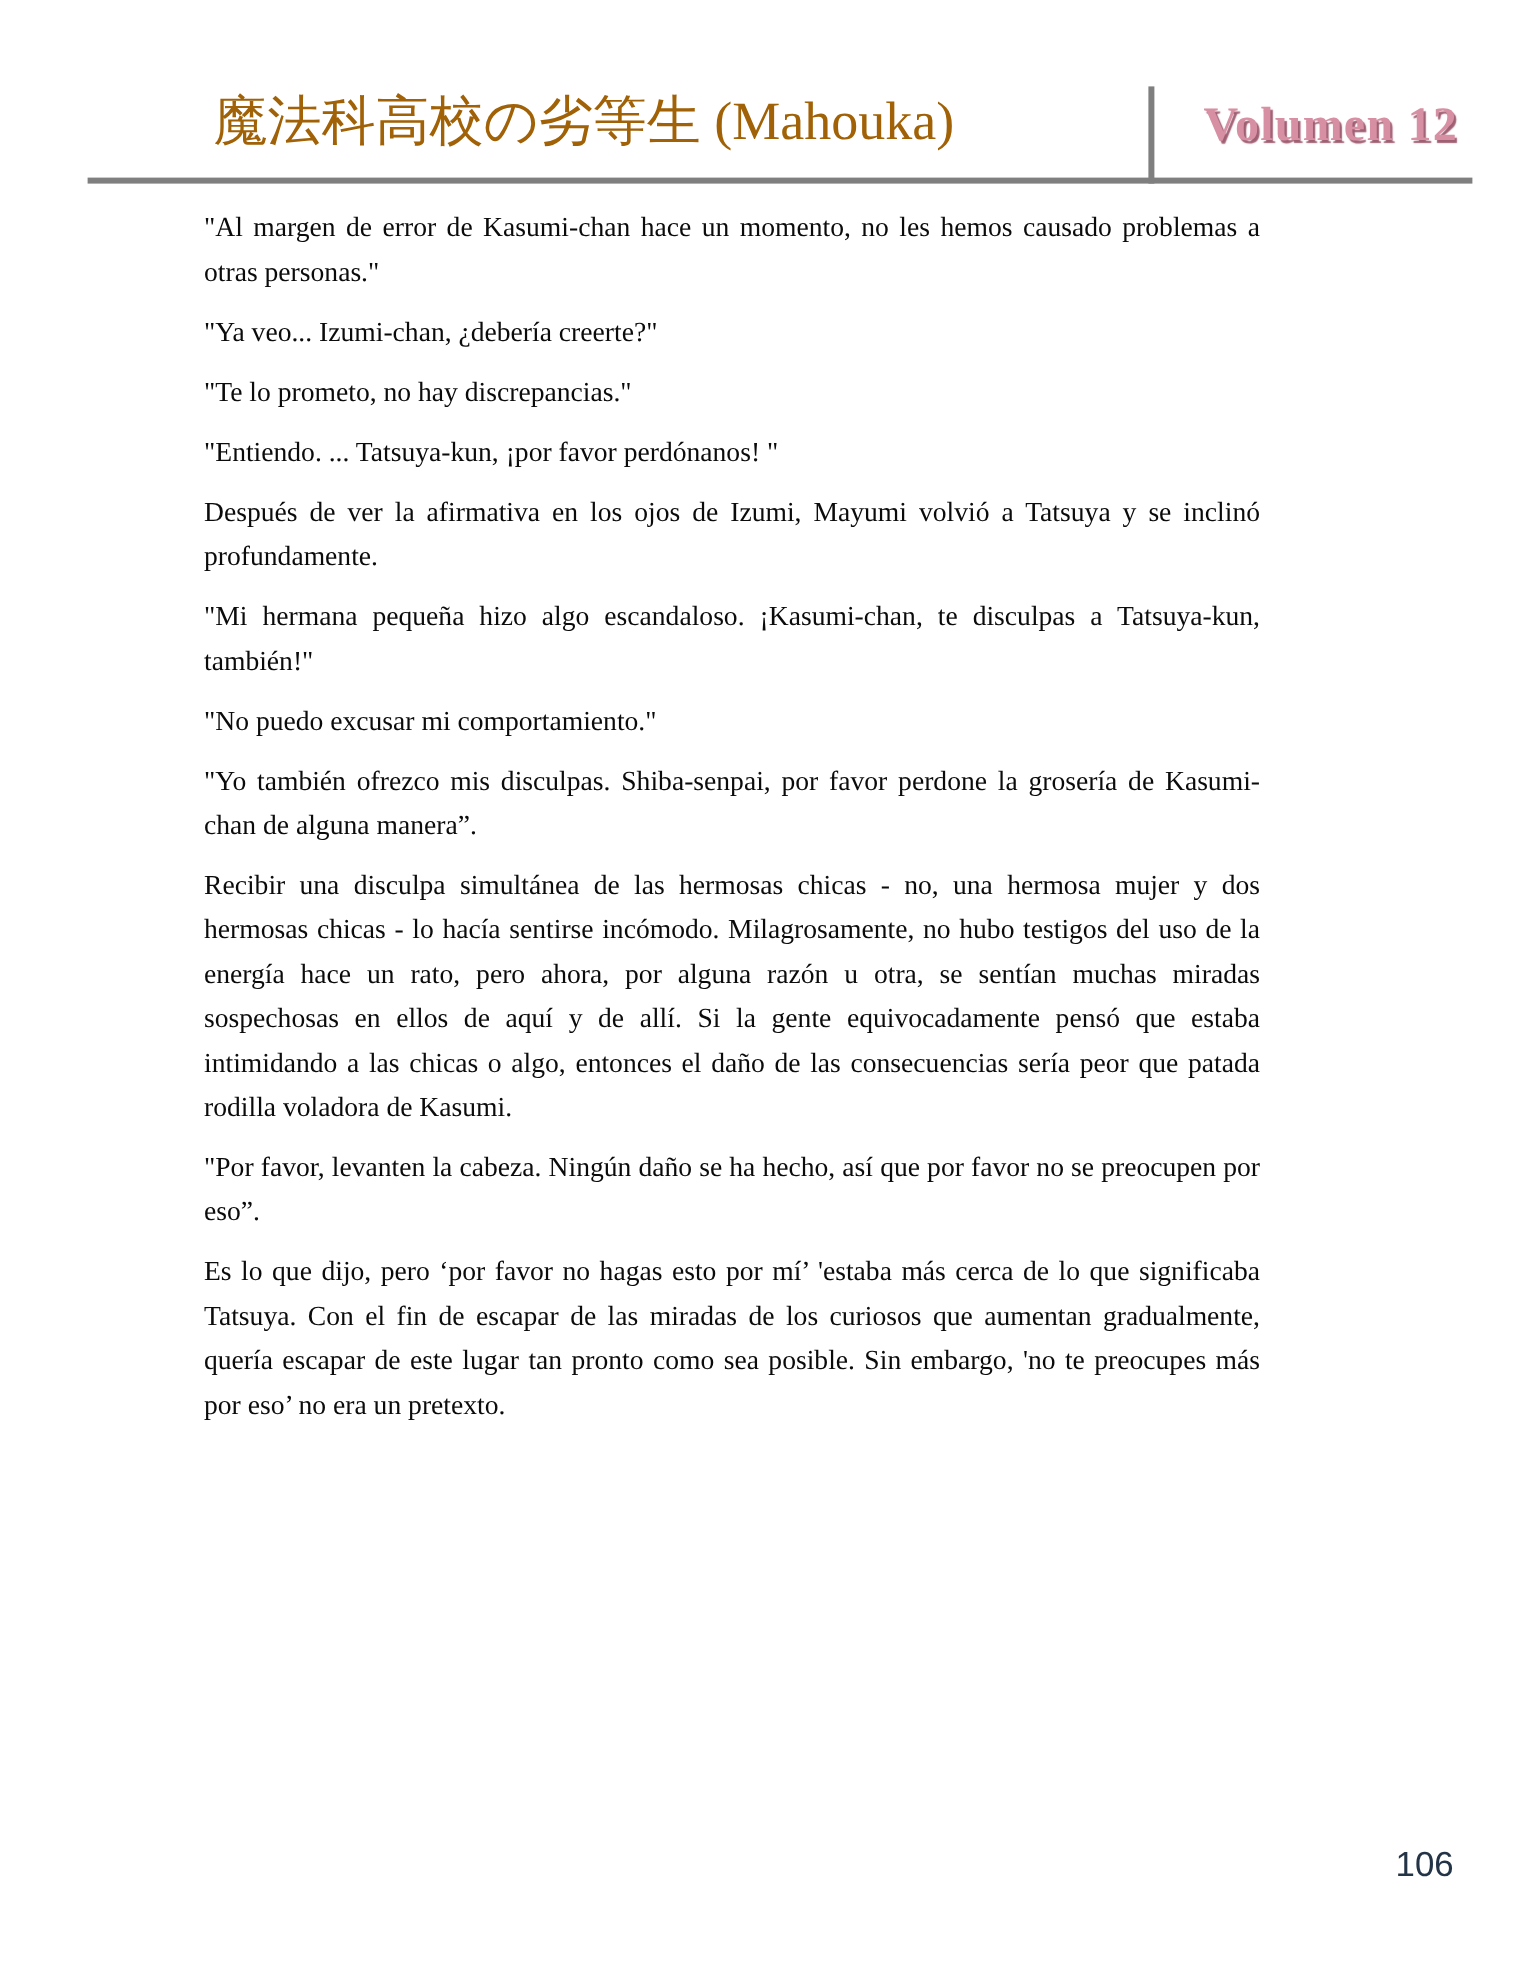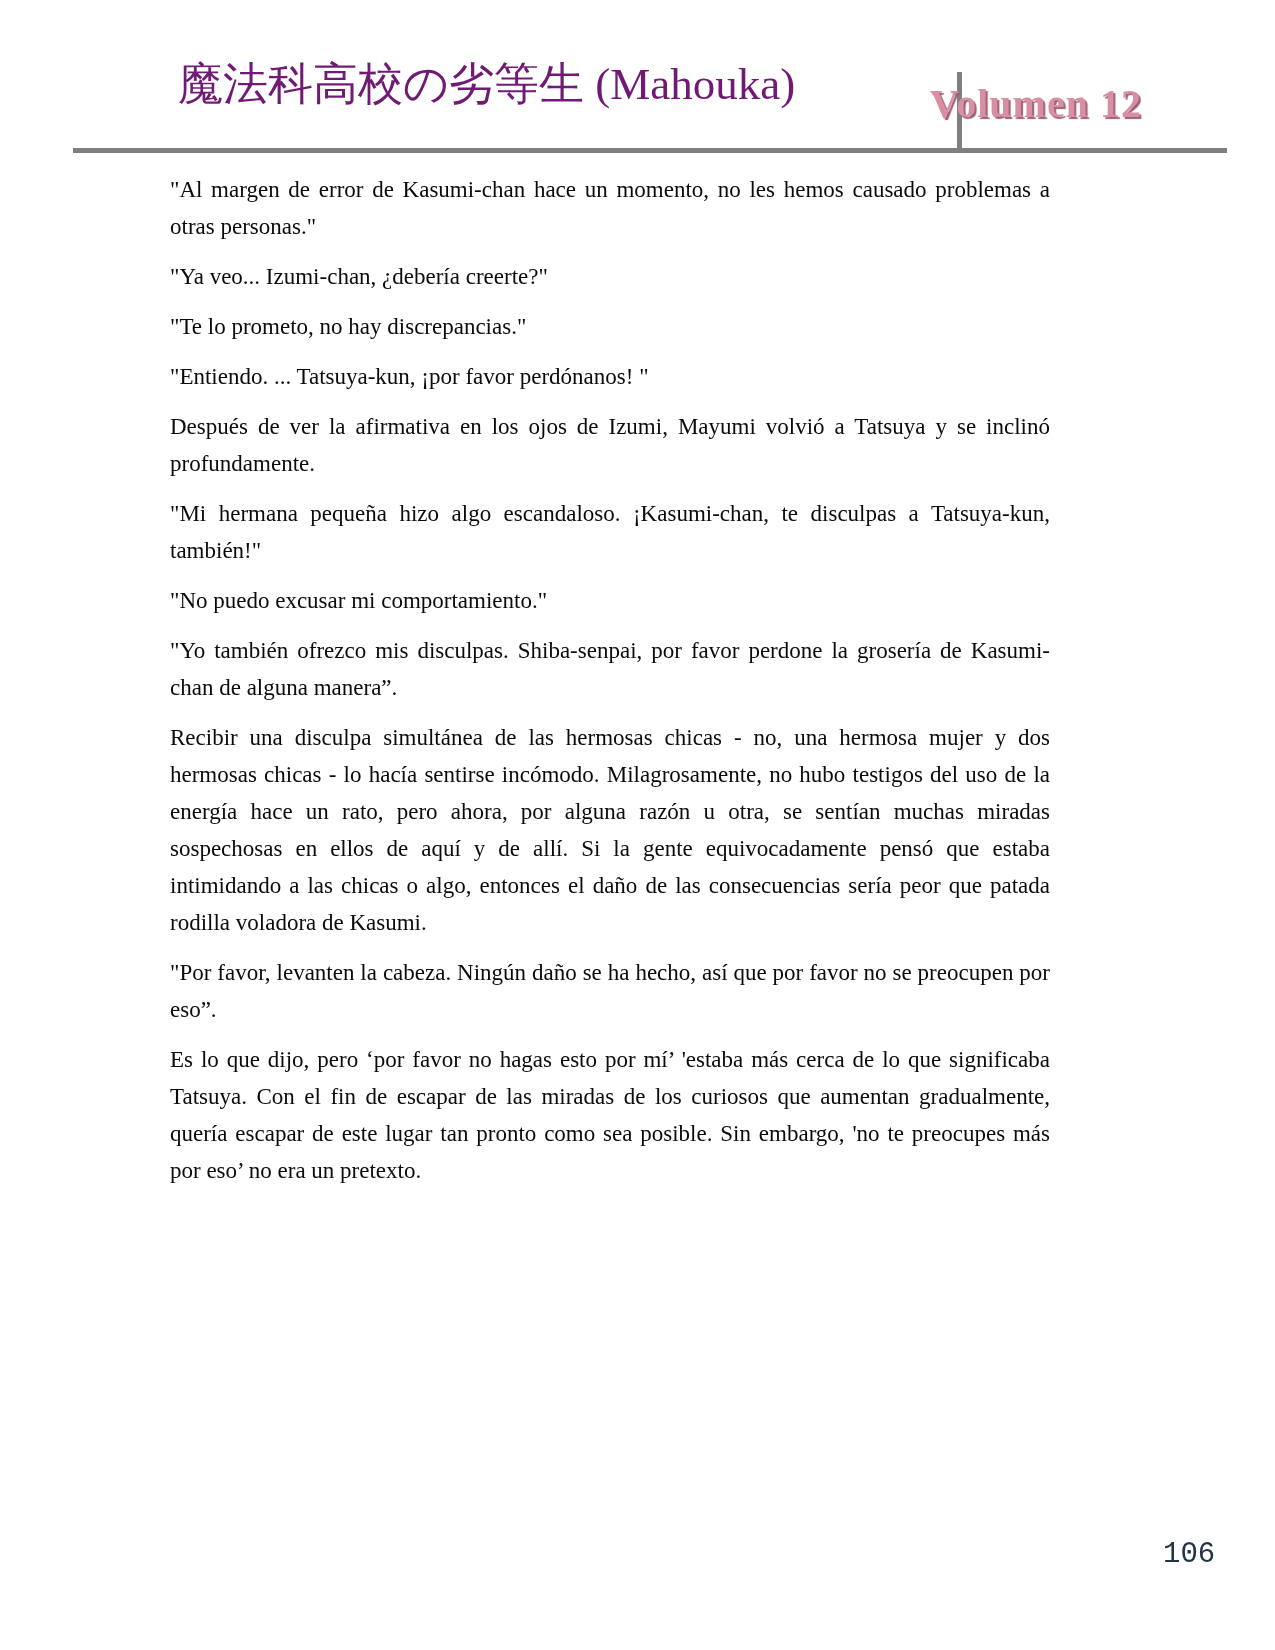--- a/index.html
+++ b/index.html
@@ -8,38 +8,38 @@
     position: relative;
     width: 1275px;
     height: 1650px;
     background: #ffffff;
     font-family: "Liberation Serif", serif;
     overflow: hidden;
   }
   .jp-title {
     position: absolute;
     left: 178px;
-    top: 60px;
+    top: 77px;
     font-size: 45px;
     line-height: 1.1;
-    color: #701a75;
+    color: #a16207;
     white-space: nowrap;
     font-family: "Liberation Serif", serif;
   }
   .vbar {
     position: absolute;
     left: 957px;
     top: 72px;
     width: 5px;
     height: 81px;
     background: #7f7f7f;
   }
   .volume-label {
     position: absolute;
-    left: 930px;
+    left: 1003px;
     top: 80px;
     font-size: 40px;
     font-weight: bold;
     letter-spacing: 1px;
     color: #d68fa3;
     text-shadow: 2px 2px 1px #9f5f73;
     white-space: nowrap;
     font-family: "Liberation Serif", serif;
   }
   .hrule {
@@ -59,21 +59,21 @@
     line-height: 37px;
     color: #0b0b0b;
     text-align: justify;
   }
   .content p { margin-bottom: 13px; }
   .page-number {
     position: absolute;
     left: 1163px;
     top: 1538px;
     font-size: 29px;
-    font-family: Liberation Mono, monospace;
+    font-family: Liberation Sans, sans-serif;
     color: #243447;
     text-align: center;
   }
 </style>
 </head>
 <body>
 
 <div class="page">
 
   <header>

